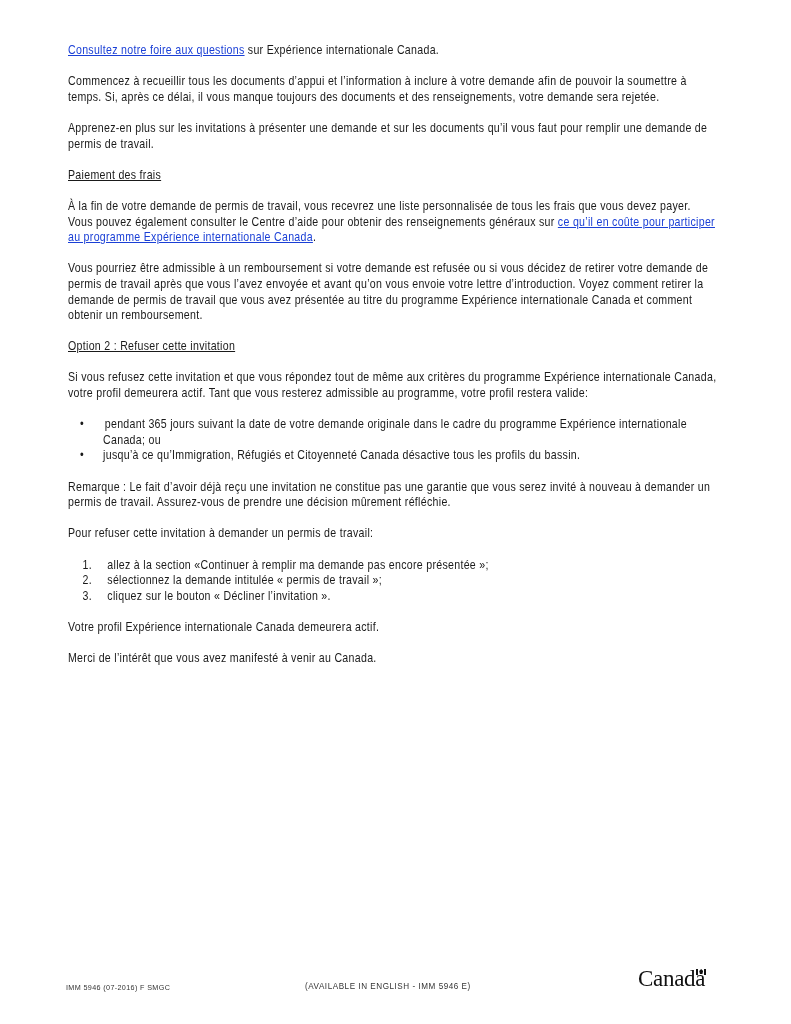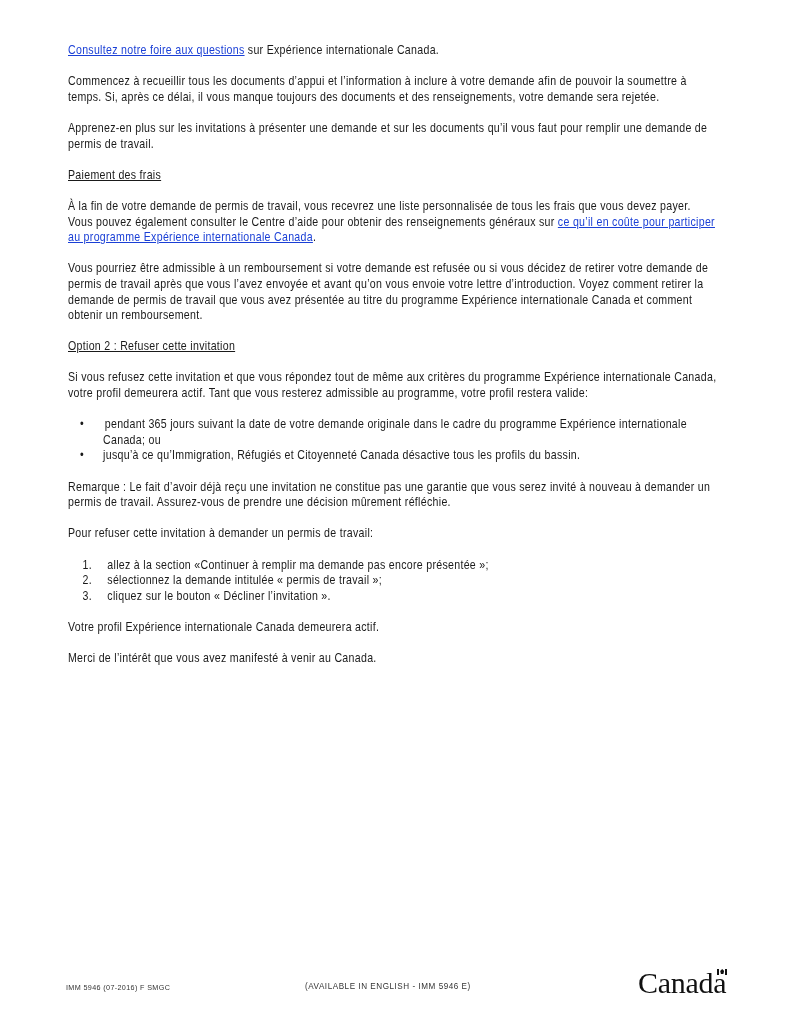--- a/index.html
+++ b/index.html
@@ -86,21 +86,21 @@
     letter-spacing: 0.6px;
     color: #333;
     transform-origin: 0 0;
     transform: scaleX(0.9);
   }
   .wordmark {
     position: absolute;
     left: 638px;
     top: 966px;
     font-family: "Liberation Serif", serif;
-    font-size: 30px;
+    font-size: 23px;
     color: #111;
     letter-spacing: -0.3px;
   }
   .wordmark .flag {
     position: absolute;
     right: -1px;
     top: 3px;
     width: 10px;
     height: 6px;
     display: flex;

